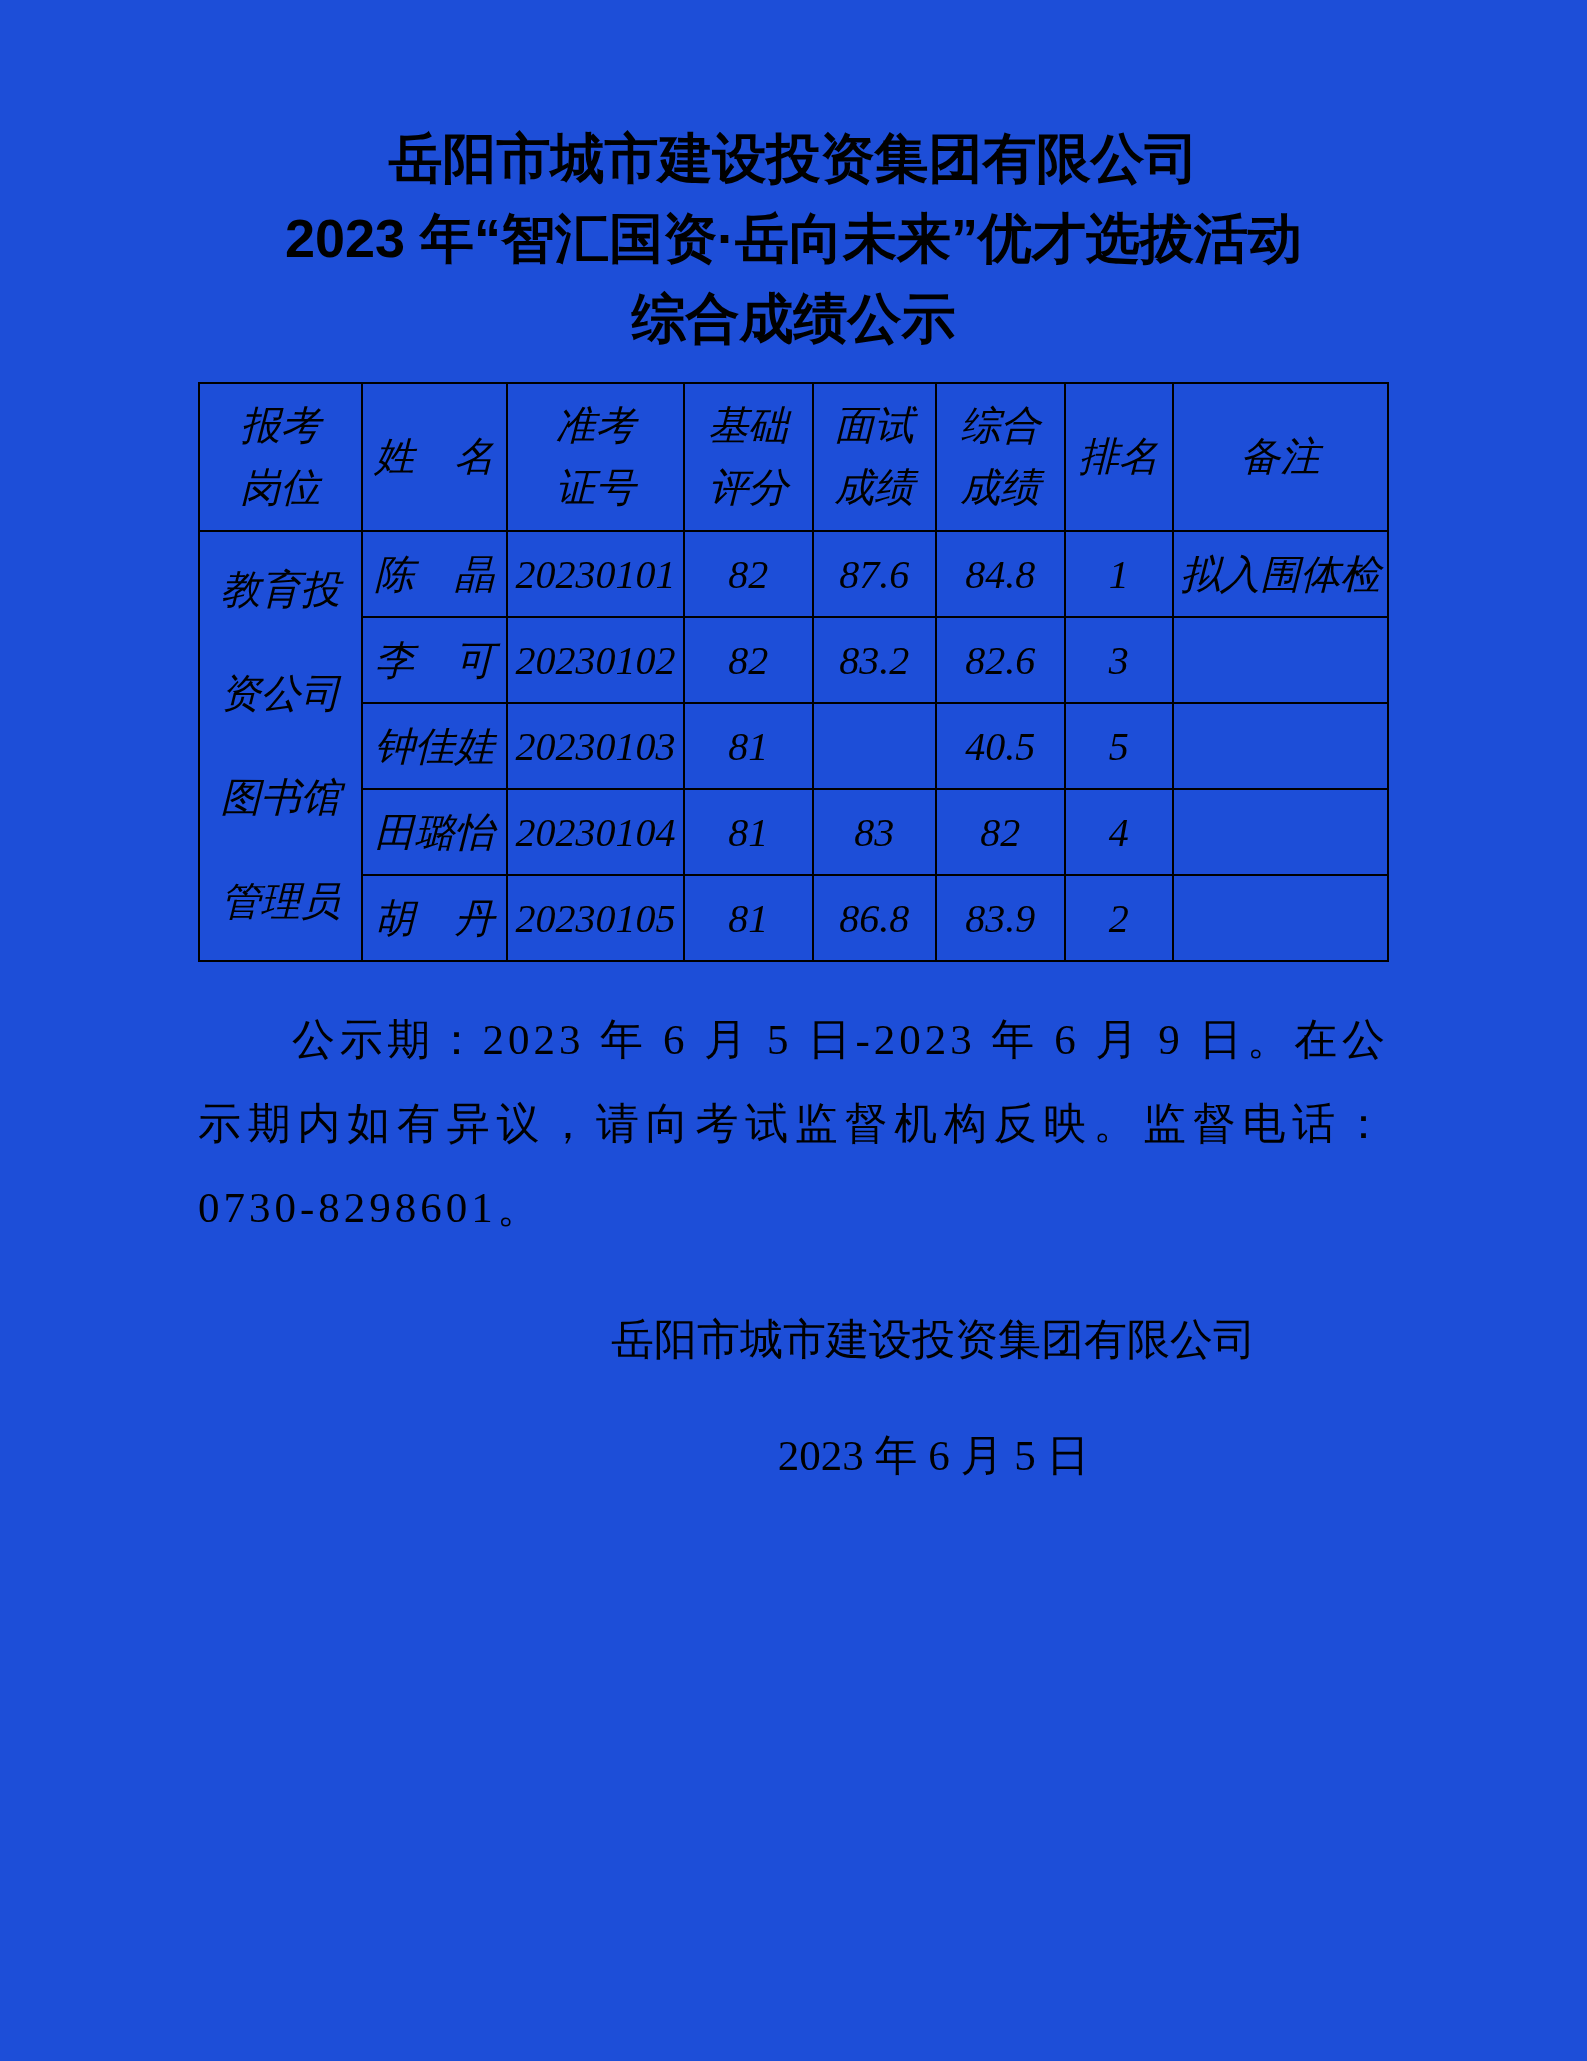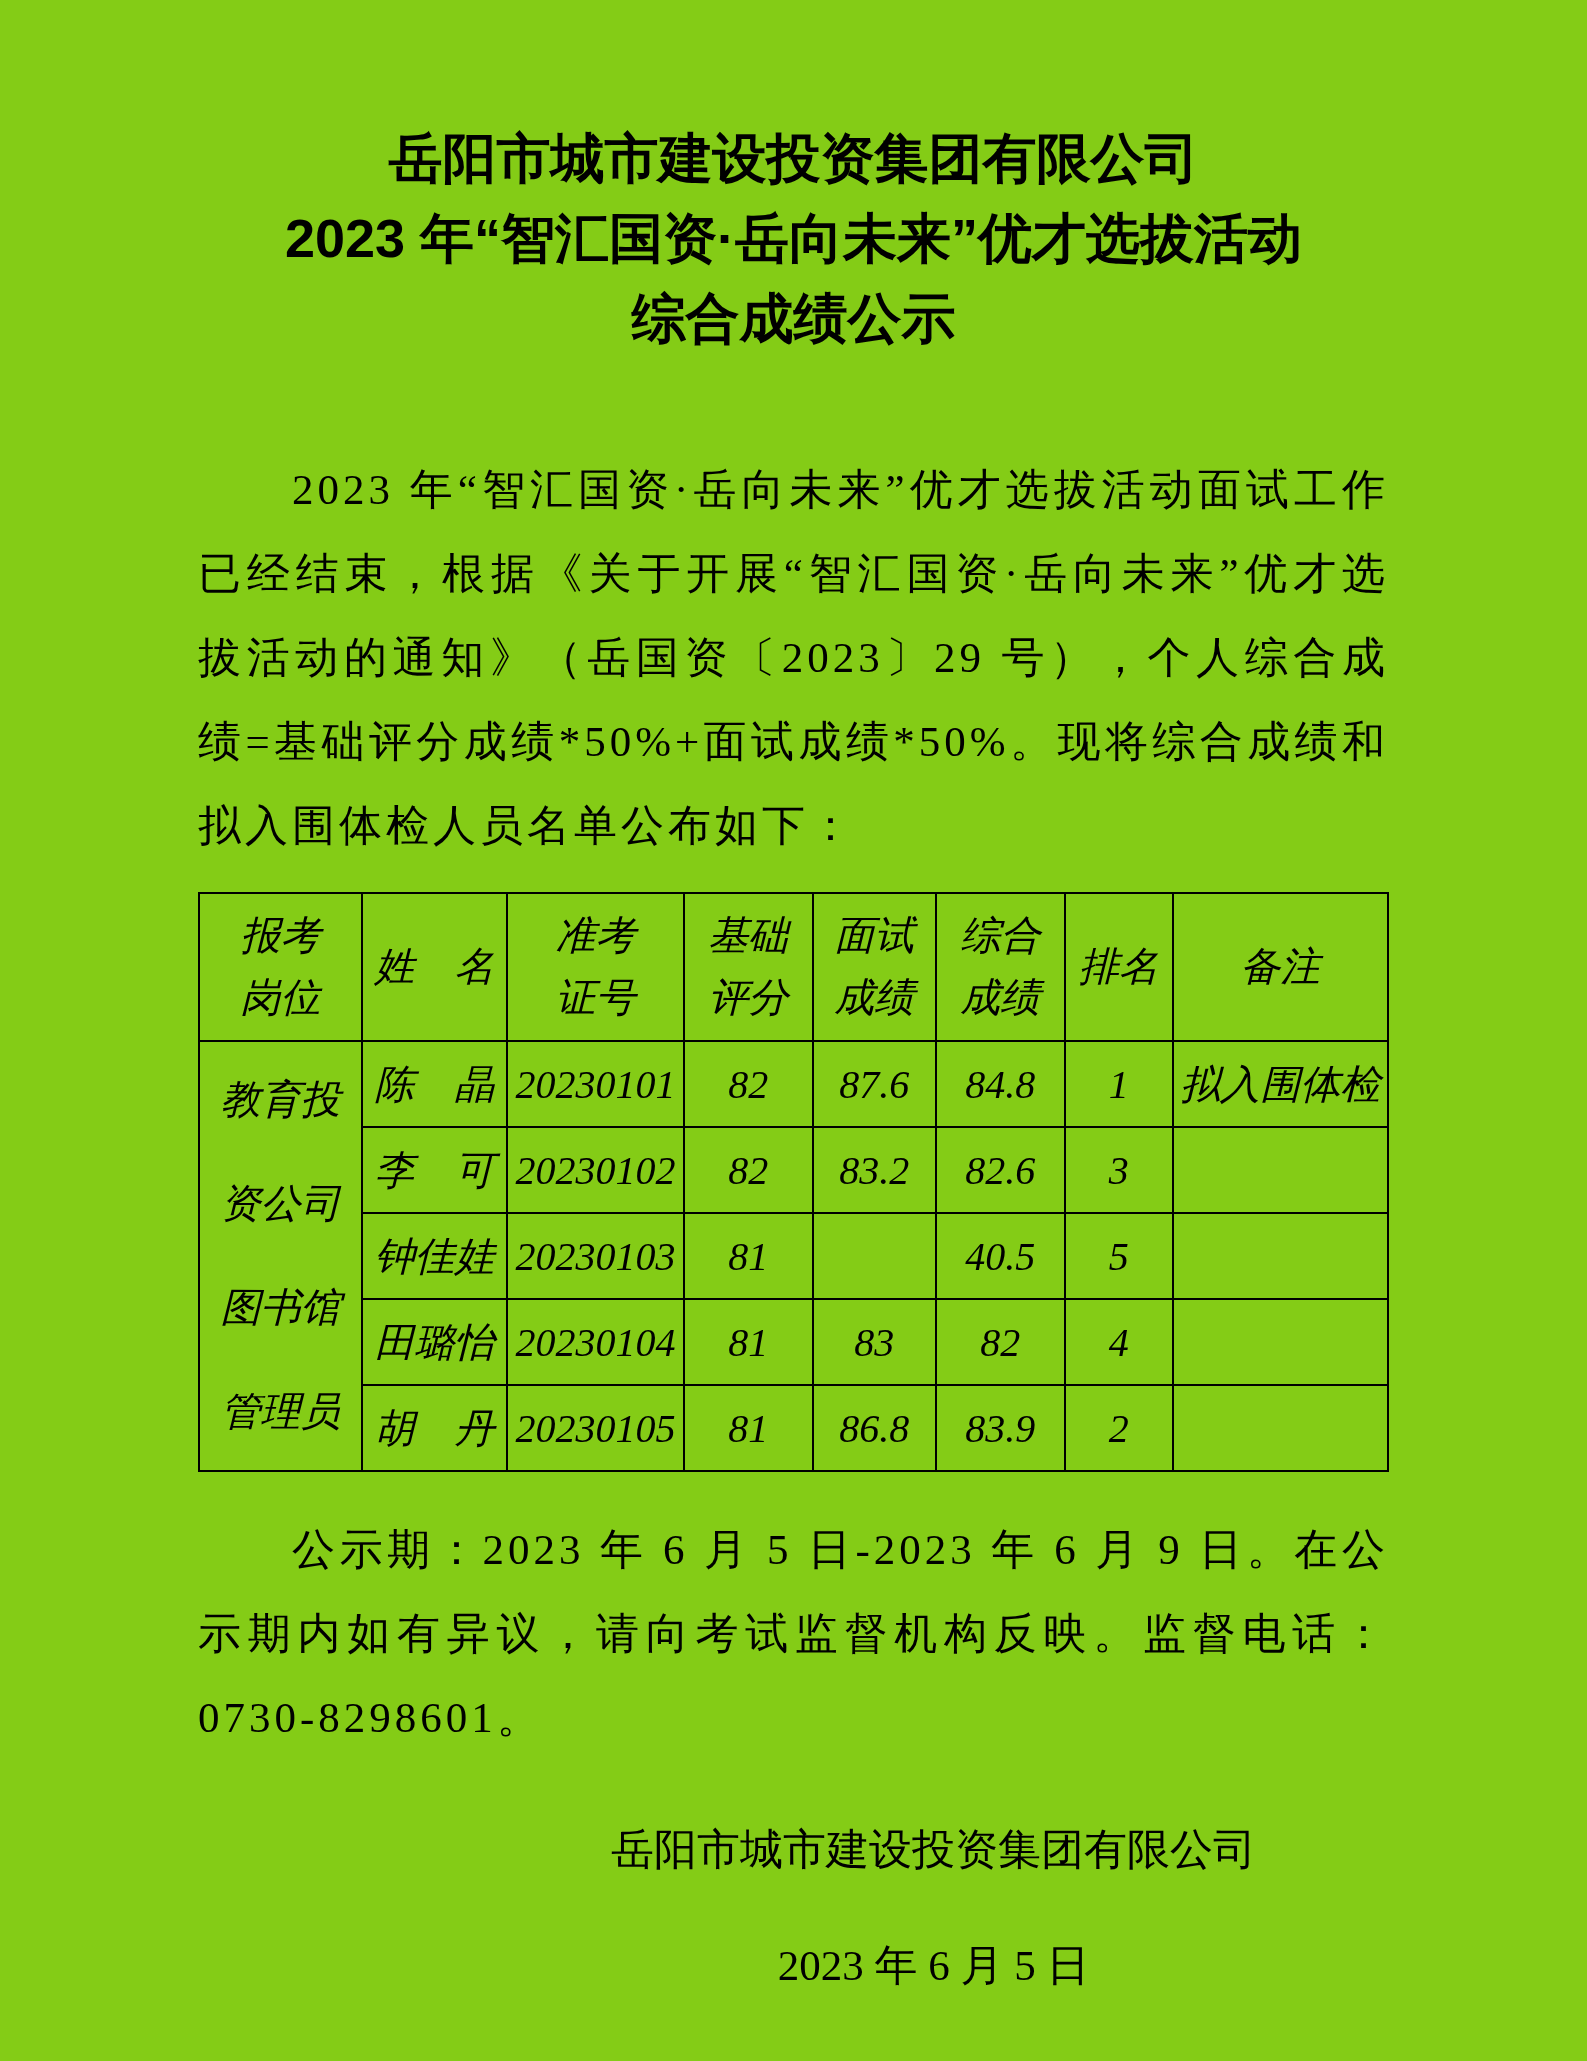--- a/index.html
+++ b/index.html
@@ -1,20 +1,20 @@
 <!DOCTYPE html>
 <html><head>
 <meta charset="utf-8">
 <style>
   * { margin: 0; padding: 0; box-sizing: border-box; }
   html, body { background: #e8e8e8; }
   .page {
     width: 1587px;
     height: 2061px;
-    background: #84cc16;
+    background: #1d4ed8;
     margin: 0 auto;
     overflow: hidden;
     font-family: "Liberation Serif", "DejaVu Serif", serif;
     color: #000000;
   }
   .content {
     padding: 118px 198px 0 198px;
   }
   .title-block { }
   .title-line {
@@ -78,21 +78,20 @@
 
 <div class="page">
   <div class="content">
 
     <div class="title-block">
       <div class="title-line">岳阳市城市建设投资集团有限公司</div>
       <div class="title-line">2023 年“智汇国资·岳向未来”优才选拔活动</div>
       <div class="title-line">综合成绩公示</div>
     </div>
 
-    <p class="body-para">2023 年“智汇国资·岳向未来”优才选拔活动面试工作已经结束，根据《关于开展“智汇国资·岳向未来”优才选拔活动的通知》（岳国资〔2023〕29 号），个人综合成绩=基础评分成绩*50%+面试成绩*50%。现将综合成绩和拟入围体检人员名单公布如下：</p>
 
     <table class="score-table">
       <colgroup>
         <col style="width:13.7%">
         <col style="width:12.2%">
         <col style="width:14.9%">
         <col style="width:10.8%">
         <col style="width:10.4%">
         <col style="width:10.8%">
         <col style="width:9.1%">

